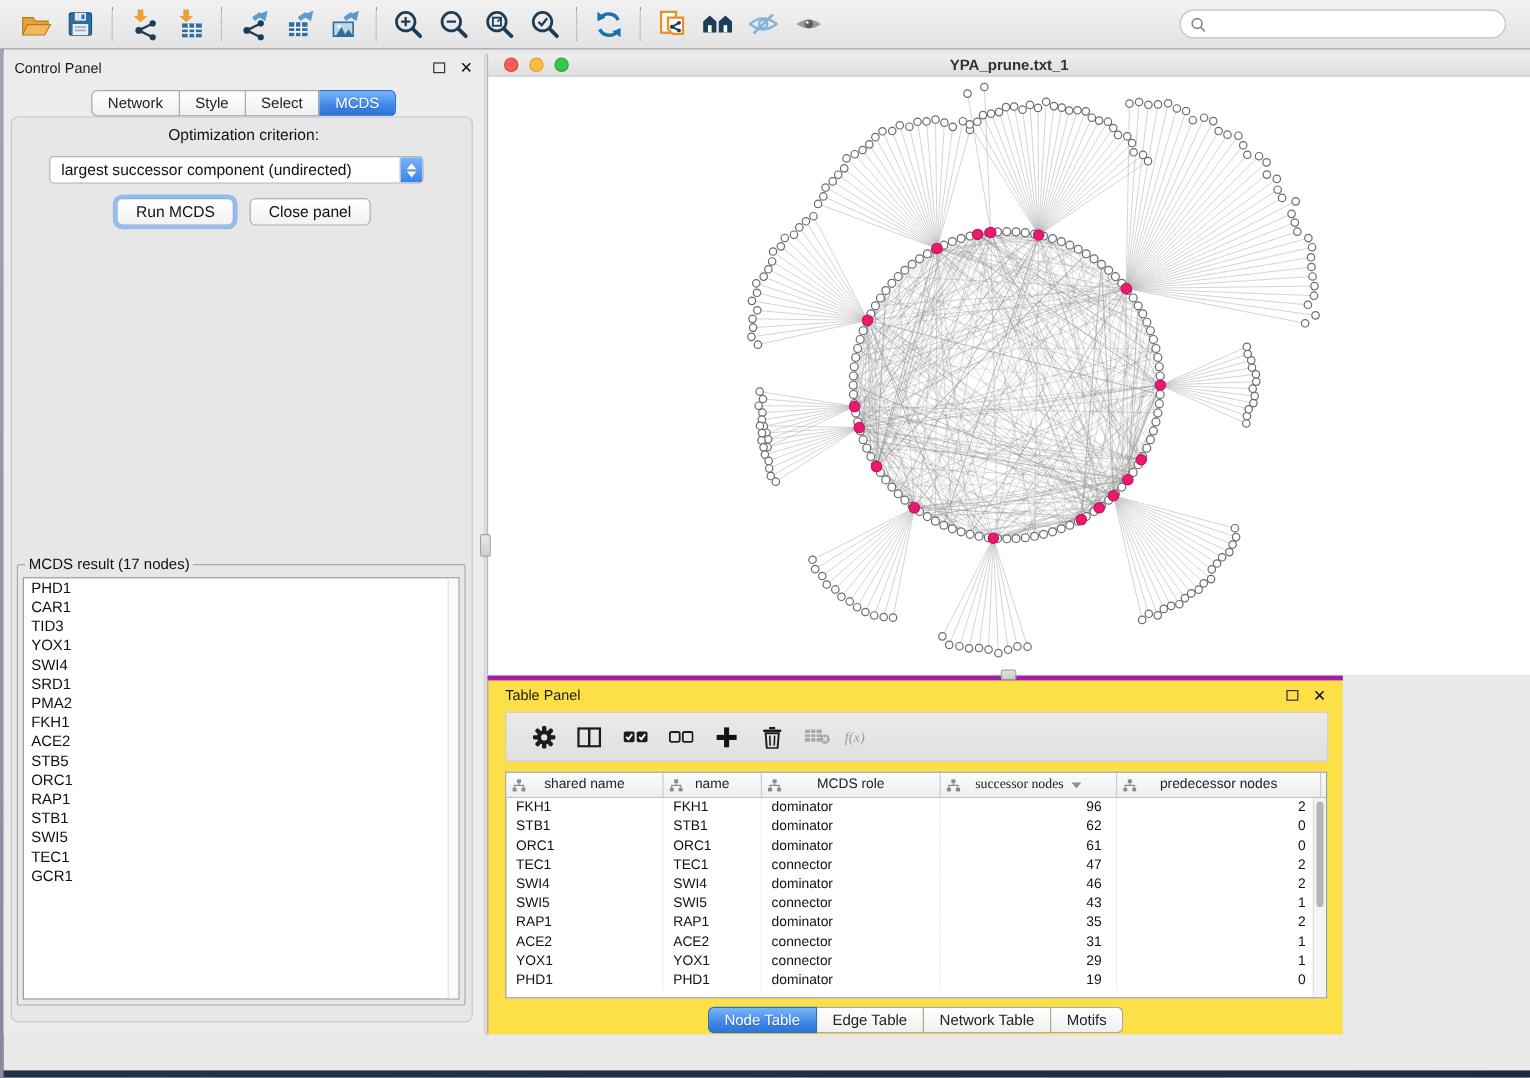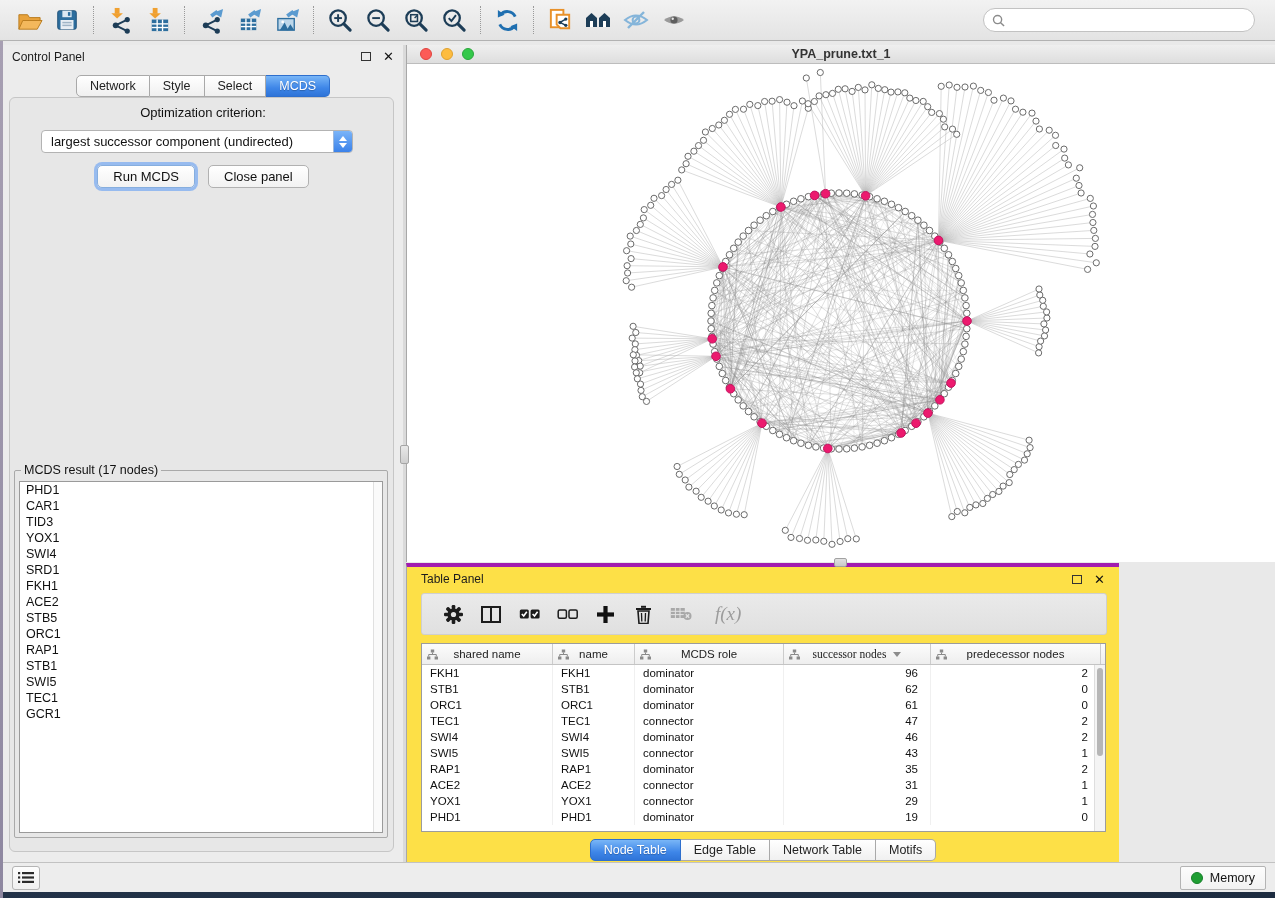--- a/index.html
+++ b/index.html
@@ -89,21 +89,21 @@
     background:linear-gradient(#e2e2e2,#c9c9c9); border:1px solid #a2a2a2; border-radius:2px; z-index:6; }
 
   
   .table-panel { position:absolute; left:403px; top:522px; width:713px; height:299px;
     background:#fde047; border-top:4px solid #a21caf; border-left:1px solid #a8a8a8; }
   .tp-header { height:24px; display:flex; align-items:center; padding:0 14px; }
   .tp-toolbar { margin:2px 12px 0 14px; height:42px; background:linear-gradient(#eaeaea,#e0e0e0);
     border:1px solid #cfcfcf; border-radius:3px; display:flex; align-items:center; padding:0 12px; gap:0; }
   .tp-tbtn { width:38px; height:34px; display:flex; align-items:center; justify-content:center; }
   .fx-label { font-family:"Liberation Serif","DejaVu Serif",serif; font-style:italic;
-    font-size:19px; color:#9c9c9c; margin-left:15px; }
+    font-size:12px; color:#9c9c9c; margin-left:4px; }
 
   .data-table { position:absolute; left:14px; right:13px; top:76px; height:189px;
     background:#fff; border:1px solid #9c9c9c; overflow:hidden; }
   .dt-header { display:flex; height:21px; background:linear-gradient(#fcfcfc,#eeeeee); border-bottom:1px solid #c4c4c4; }
   .dt-hcell { position:relative; display:flex; align-items:center; justify-content:center;
     font-size:11.5px; color:#222; border-right:1px solid #ccc; flex:0 0 auto; }
   .dt-hcell .attr-ic { position:absolute; left:5px; top:5px; }
   .sort-chevron { width:0; height:0; border-left:4px solid transparent; border-right:4px solid transparent;
     border-top:5px solid #8c8c8c; margin-left:7px; }
   .dt-row { display:flex; height:16px; }
@@ -338,20 +338,21 @@
     <fieldset class="result-fieldset">
       <legend>MCDS result (17 nodes)</legend>
       <div class="result-list">
         <div>
             <div class="list-item">PHD1</div>
             <div class="list-item">CAR1</div>
             <div class="list-item">TID3</div>
             <div class="list-item">YOX1</div>
             <div class="list-item">SWI4</div>
             <div class="list-item">SRD1</div>
+            <div class="list-item">PMA2</div>
             <div class="list-item">FKH1</div>
             <div class="list-item">ACE2</div>
             <div class="list-item">STB5</div>
             <div class="list-item">ORC1</div>
             <div class="list-item">RAP1</div>
             <div class="list-item">STB1</div>
             <div class="list-item">SWI5</div>
             <div class="list-item">TEC1</div>
             <div class="list-item">GCR1</div>
           </div>
@@ -1470,31 +1471,13 @@
     </div>
 
     <div class="seg tp-tabs">
         <button class="seg-btn active">Node Table</button>
         <button class="seg-btn">Edge Table</button>
         <button class="seg-btn">Network Table</button>
         <button class="seg-btn">Motifs</button>
       </div>
   </div>
 
-  <div class="status-bar">
-    <div class="list-btn">
-      <svg width="16" height="13" viewBox="0 0 16 13">
-        <g fill="#2b2b2b">
-          <rect x="0" y="1" width="2.2" height="2.2"></rect>
-            <rect x="4" y="1" width="12" height="2.2"></rect>
-          <rect x="0" y="5.4" width="2.2" height="2.2"></rect>
-            <rect x="4" y="5.4" width="12" height="2.2"></rect>
-          <rect x="0" y="9.8" width="2.2" height="2.2"></rect>
-            <rect x="4" y="9.8" width="12" height="2.2"></rect>
-        </g>
-      </svg>
-    </div>
-    <div class="memory-btn">
-      <span class="mem-dot"></span>
-      <span>Memory</span>
-    </div>
-  </div>
 </div>
 
 </body></html>

